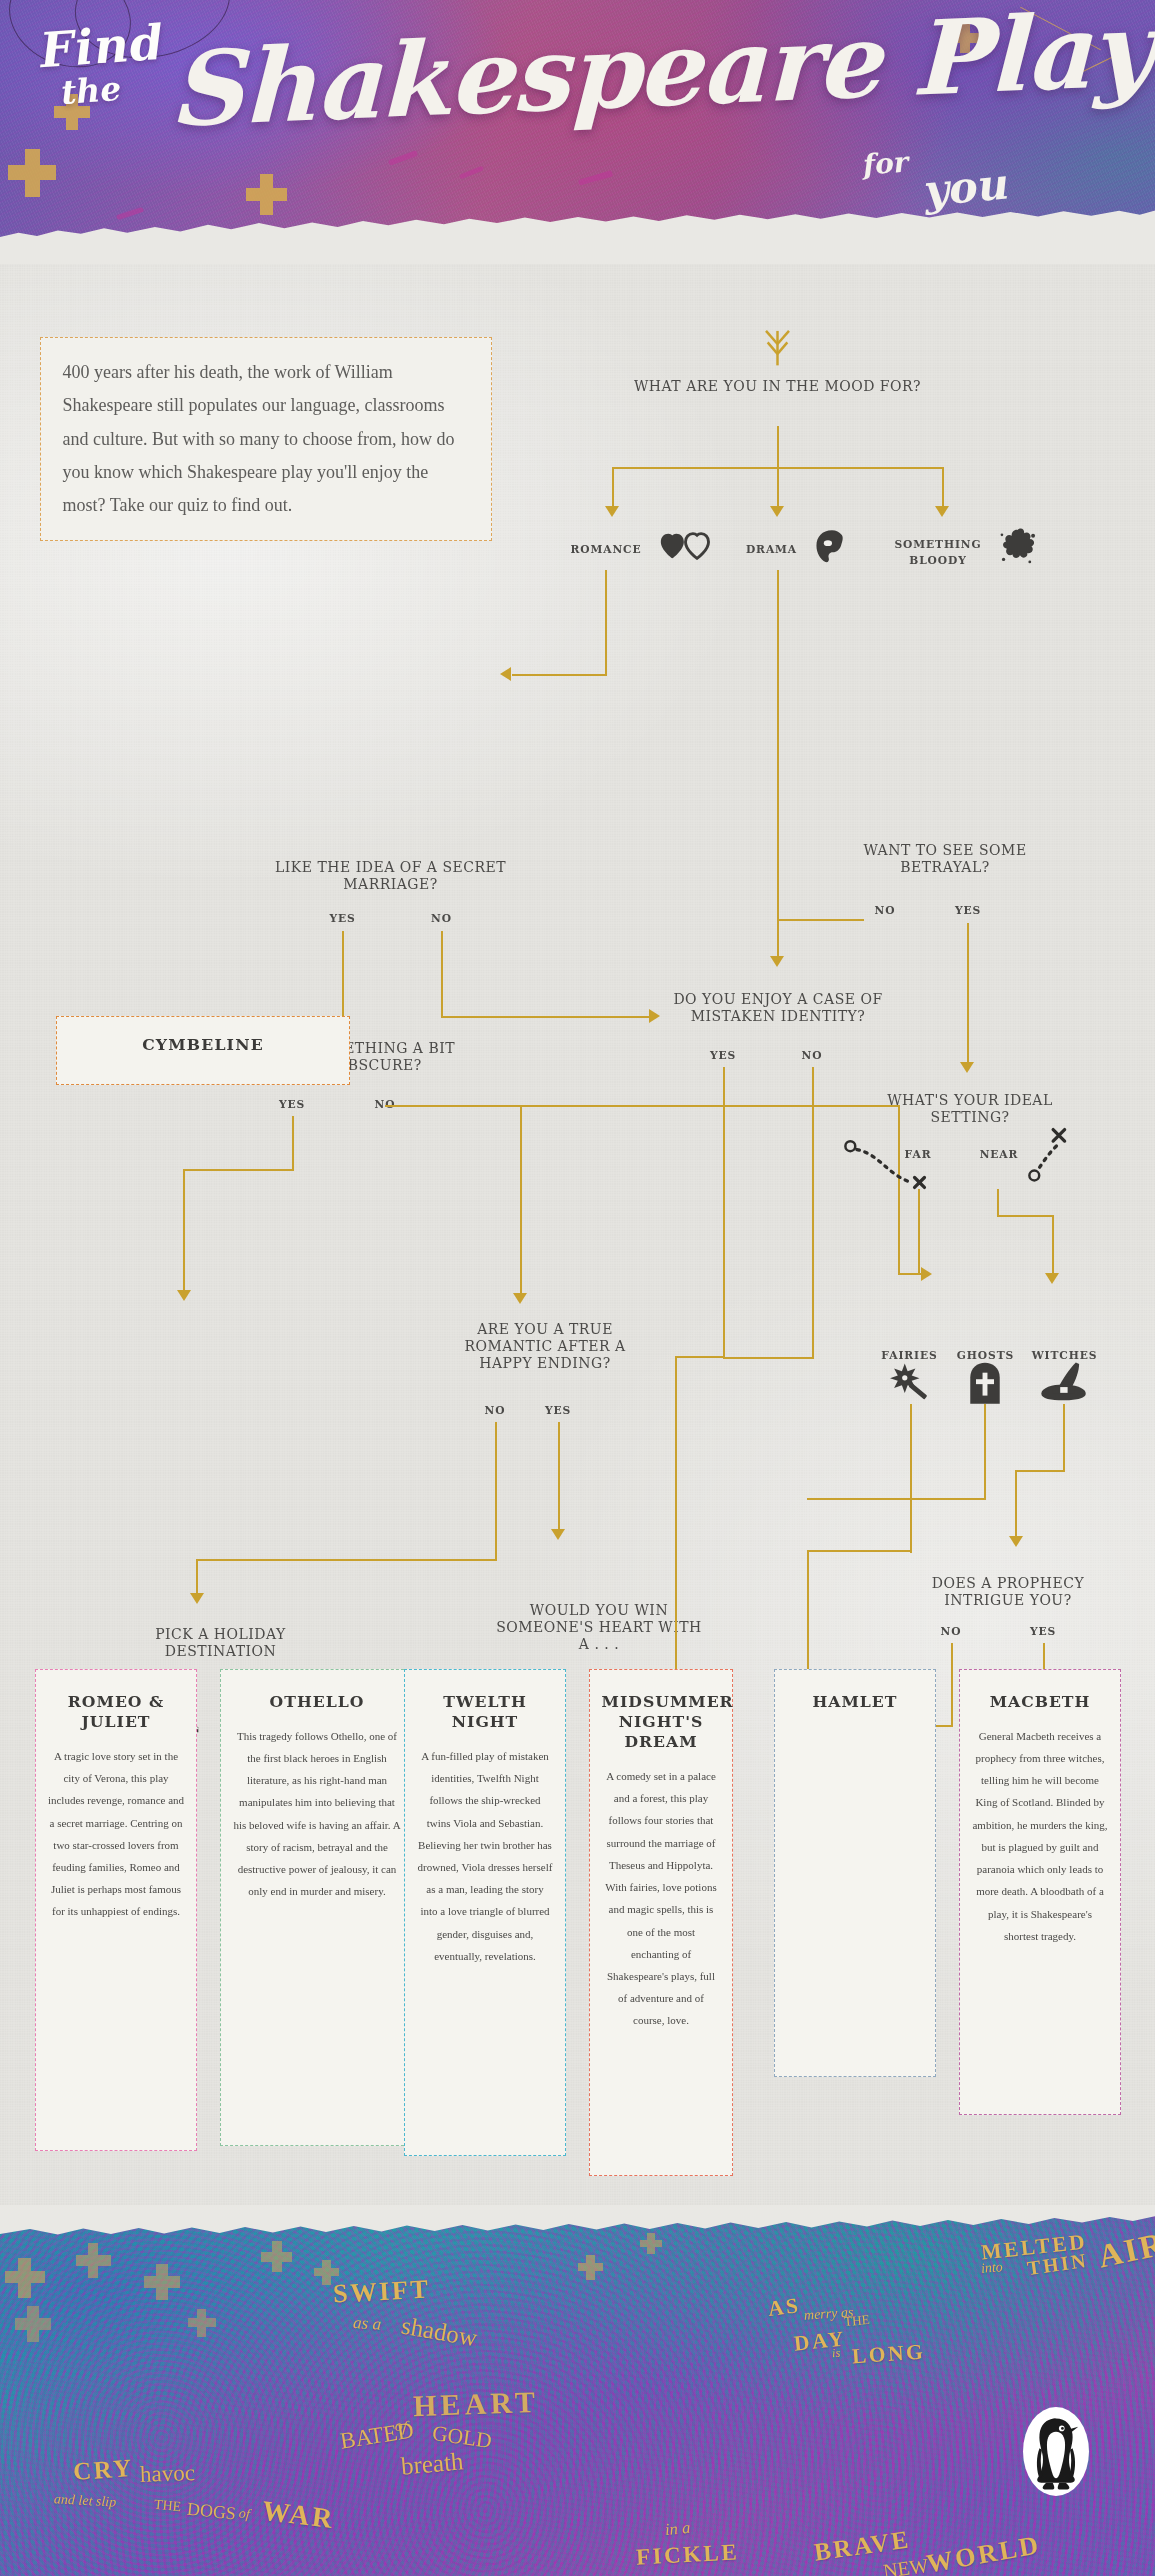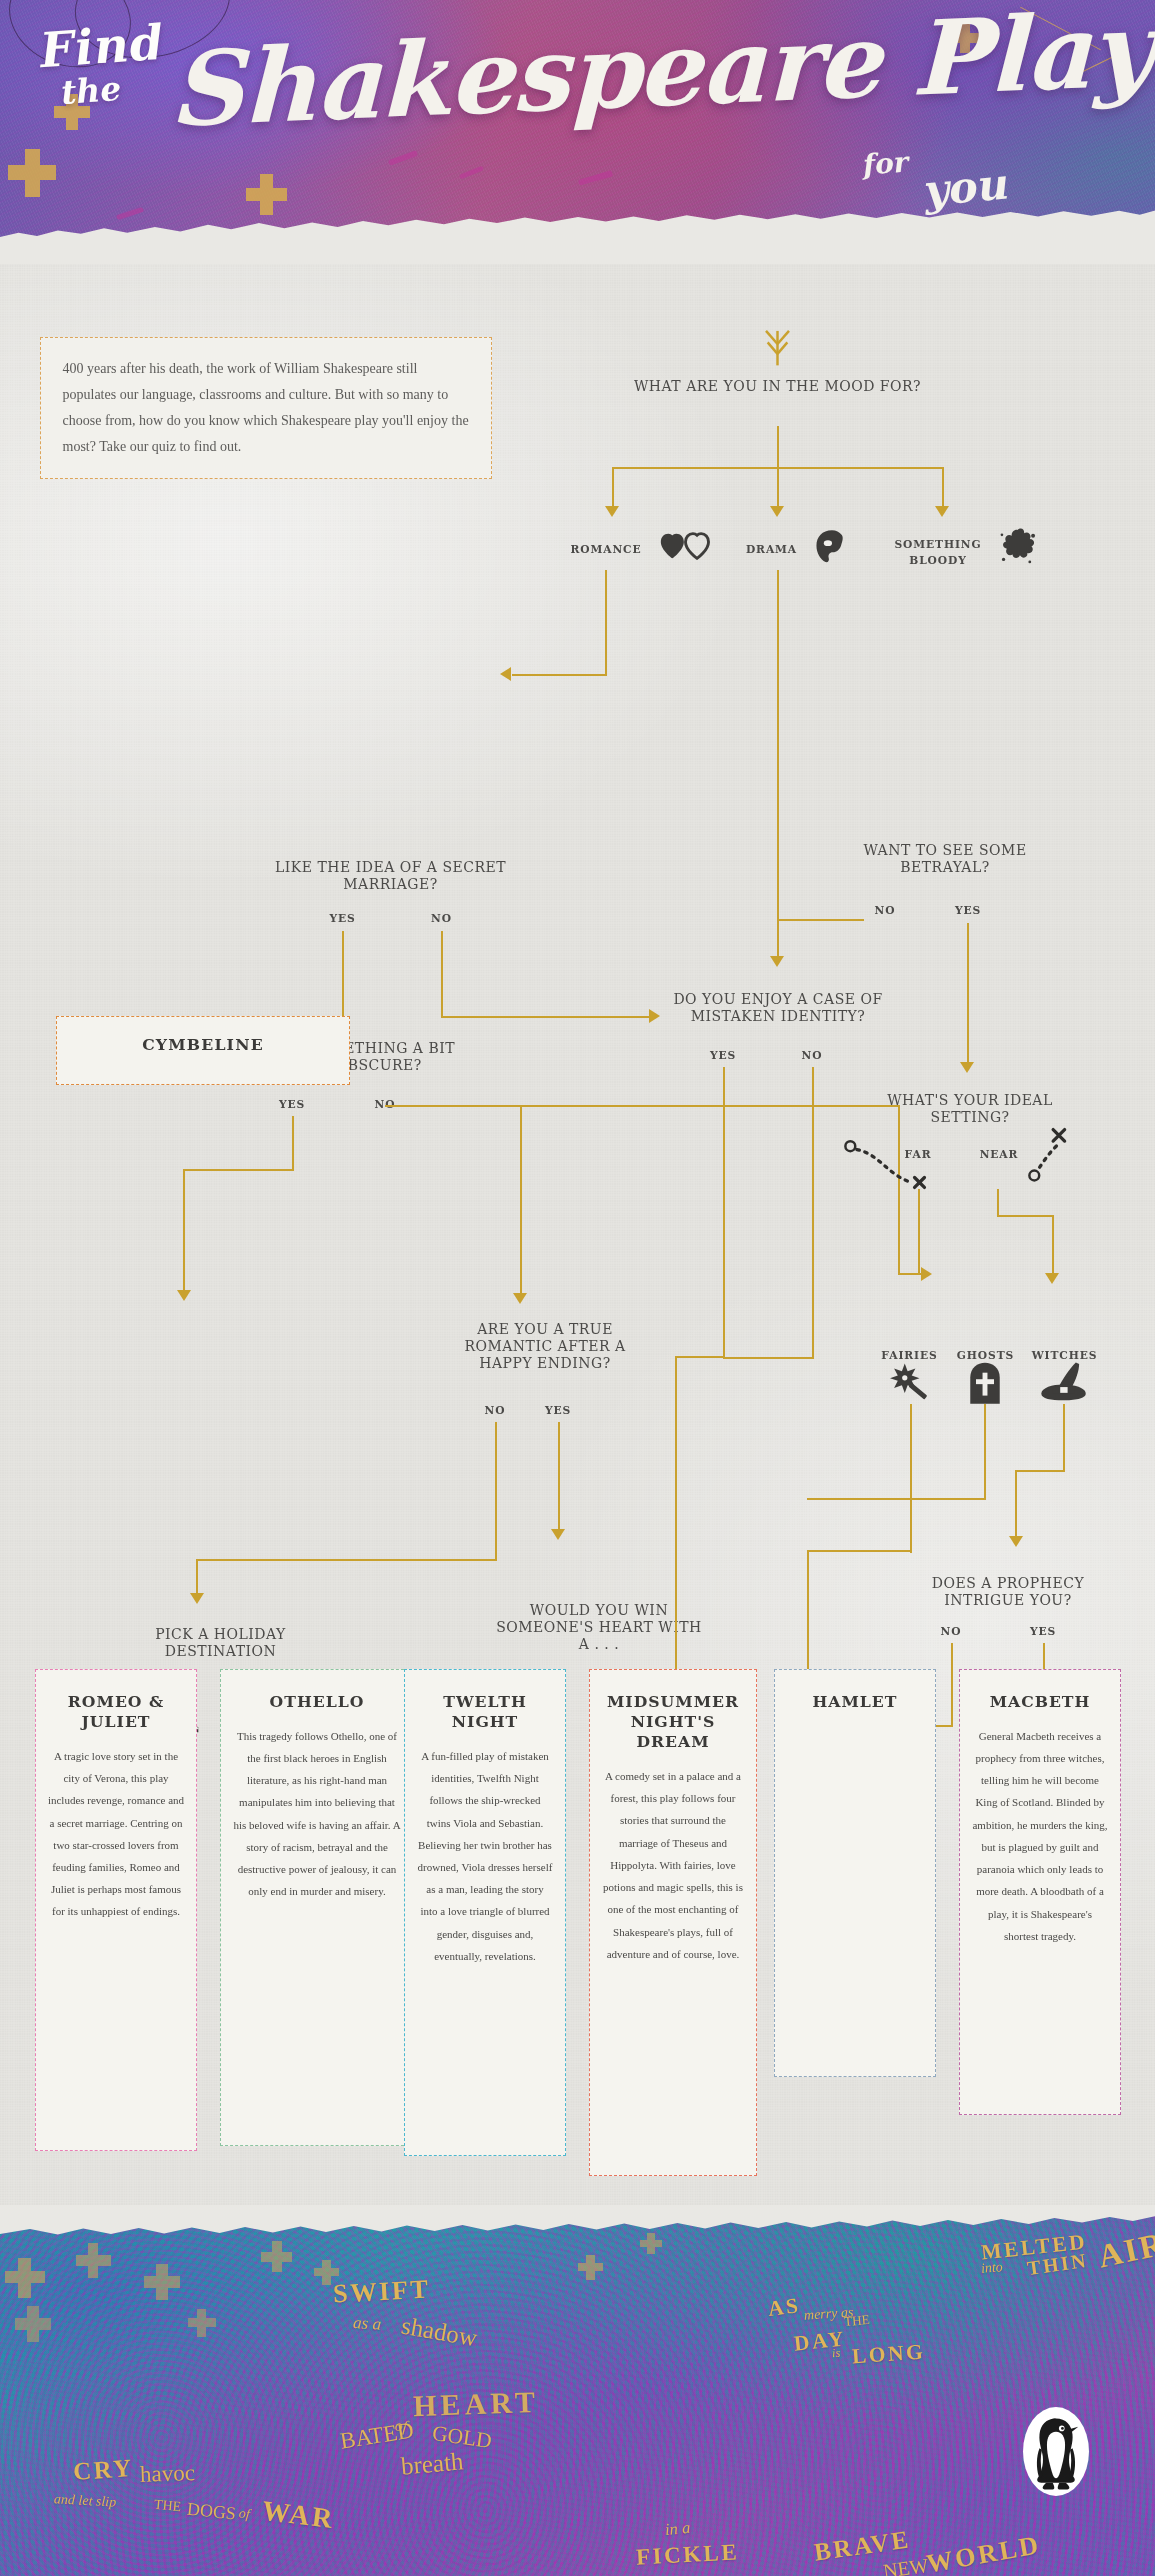--- a/index.html
+++ b/index.html
@@ -153,21 +153,21 @@
   .lnh{ height:1.7px; }
   .arr{ position:absolute; width:0;height:0; }
   .arr-d{ border-left:7.4px solid transparent;border-right:7.4px solid transparent;border-top:11.6px solid #c9a12e; }
   .arr-r{ border-top:7.4px solid transparent;border-bottom:7.4px solid transparent;border-left:11.6px solid #c9a12e; }
   .arr-l{ border-top:7.4px solid transparent;border-bottom:7.4px solid transparent;border-right:11.6px solid #c9a12e; }
   .glyph{ position:absolute; color:#3d3c3a; }
 
   
   .infobox{
     position:absolute; background:#f2f1ec; border:1.7px dashed #dda55a;
-    padding:18px 21.5px; color:#5d5c5a; font-size:14px; line-height:1.85;
+    padding:18px 21.5px; color:#5d5c5a; font-size:18px; line-height:1.85;
     font-family:"Liberation Serif", serif;
   }
   
   .playbox{
     position:absolute; background:#f4f3ee; border:1.7px dashed #e08a3c;
     text-align:center; padding:18px 15px;
   }
   .playbox h3{
     font-family:"DejaVu Serif", serif; font-weight:bold; font-size:15.7px;
     letter-spacing:1.2px; color:#3b3a38; margin-bottom:11.6px;
@@ -497,21 +497,21 @@
     <p>A tragic love story set in the city of Verona, this play includes revenge, romance and a secret marriage. Centring on two star-crossed lovers from feuding families, Romeo and Juliet is perhaps most famous for its unhappiest of endings.</p>
   </div>
   <div class="card" style="left:220px;width:194px;height:477px;border:1.7px dashed #8bc4a0;">
     <h3>OTHELLO</h3>
     <p>This tragedy follows Othello, one of the first black heroes in English literature, as his right-hand man manipulates him into believing that his beloved wife is having an affair. A story of racism, betrayal and the destructive power of jealousy, it can only end in murder and misery.</p>
   </div>
   <div class="card" style="left:404px;width:162px;height:487px;border:1.7px dashed #4bb8cf;">
     <h3>TWELTH NIGHT</h3>
     <p>A fun-filled play of mistaken identities, Twelfth Night follows the ship-wrecked twins Viola and Sebastian. Believing her twin brother has drowned, Viola dresses herself as a man, leading the story into a love triangle of blurred gender, disguises and, eventually, revelations.</p>
   </div>
-  <div class="card" style="left:589px;width:168px;height:507px;border:1.7px dashed #e8735c;">
+  <div class="card" style="left:589px;width:144px;height:507px;border:1.7px dashed #e8735c;">
     <h3>MIDSUMMER NIGHT'S DREAM</h3>
     <p>A comedy set in a palace and a forest, this play follows four stories that surround the marriage of Theseus and Hippolyta. With fairies, love potions and magic spells, this is one of the most enchanting of Shakespeare's plays, full of adventure and of course, love.</p>
   </div>
   <div class="card" style="left:774px;width:162px;height:408px;border:1.7px dashed #8fa8bf;">
     <h3>HAMLET</h3>
   </div>
   <div class="card" style="left:959px;width:162px;height:446px;border:1.7px dashed #c06aa8;">
     <h3>MACBETH</h3>
     <p>General Macbeth receives a prophecy from three witches, telling him he will become King of Scotland. Blinded by ambition, he murders the king, but is plagued by guilt and paranoia which only leads to more death. A bloodbath of a play, it is Shakespeare's shortest tragedy.</p>
   </div>

